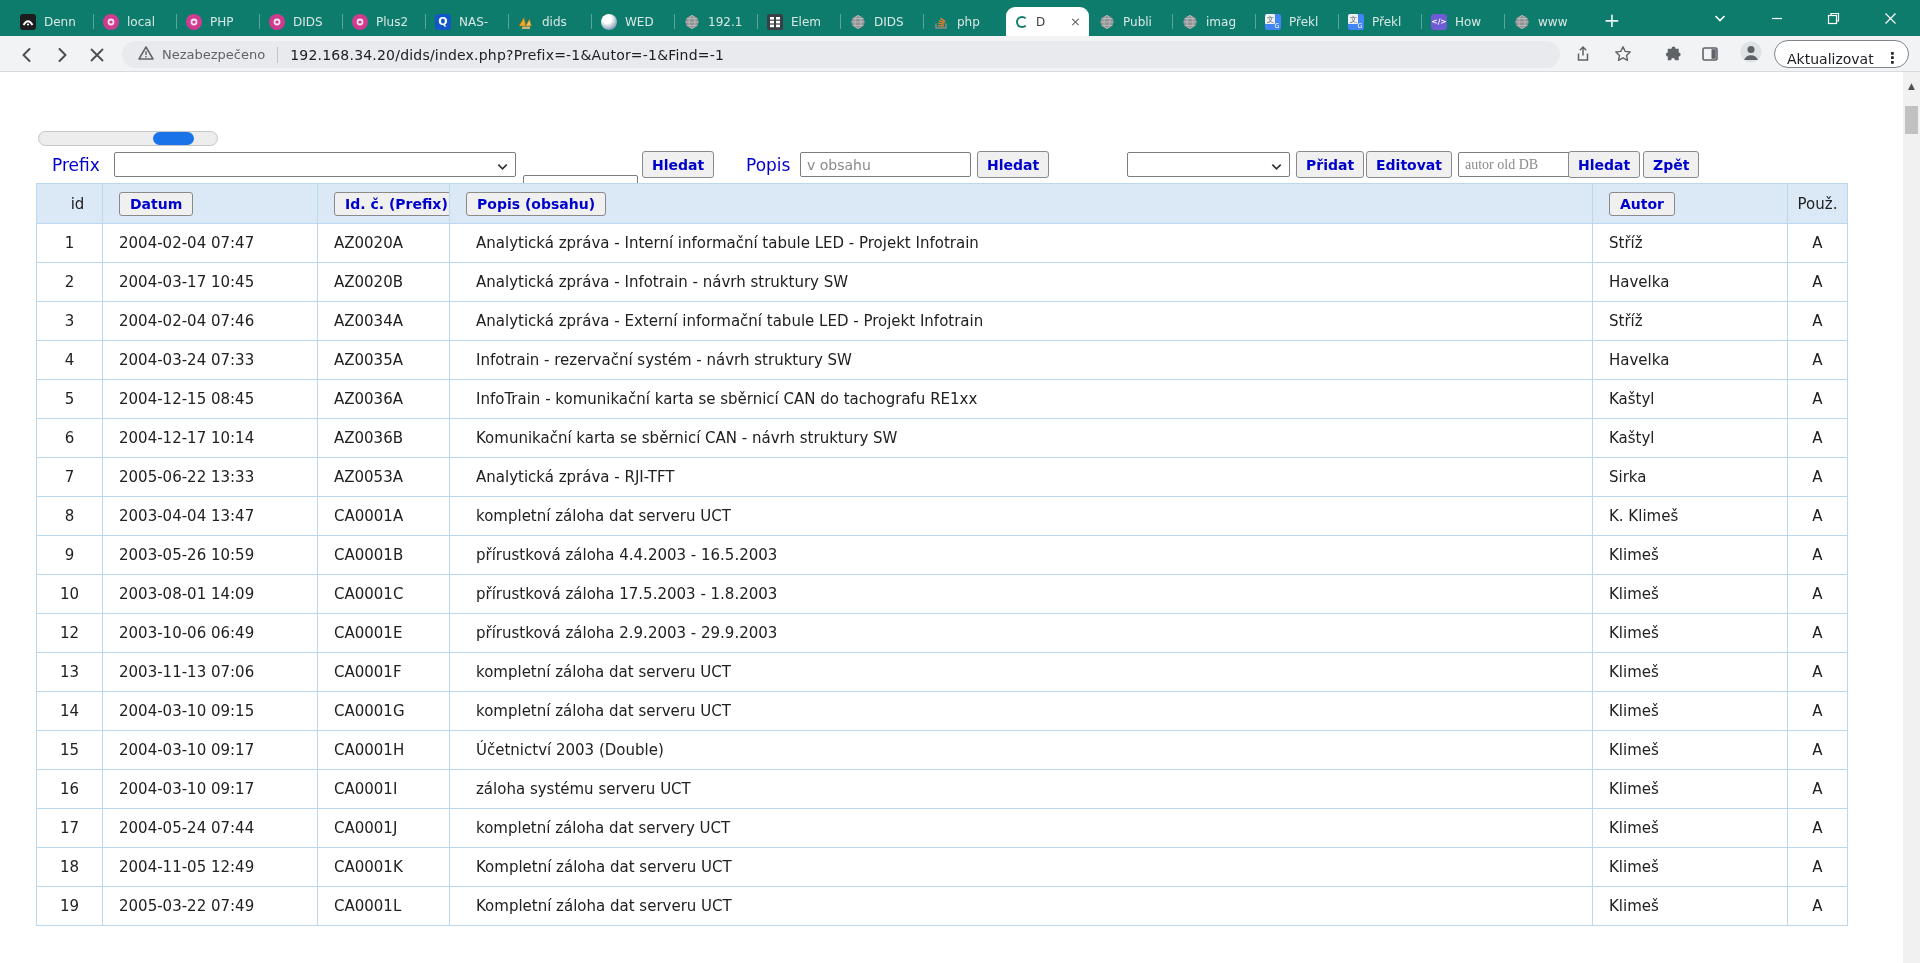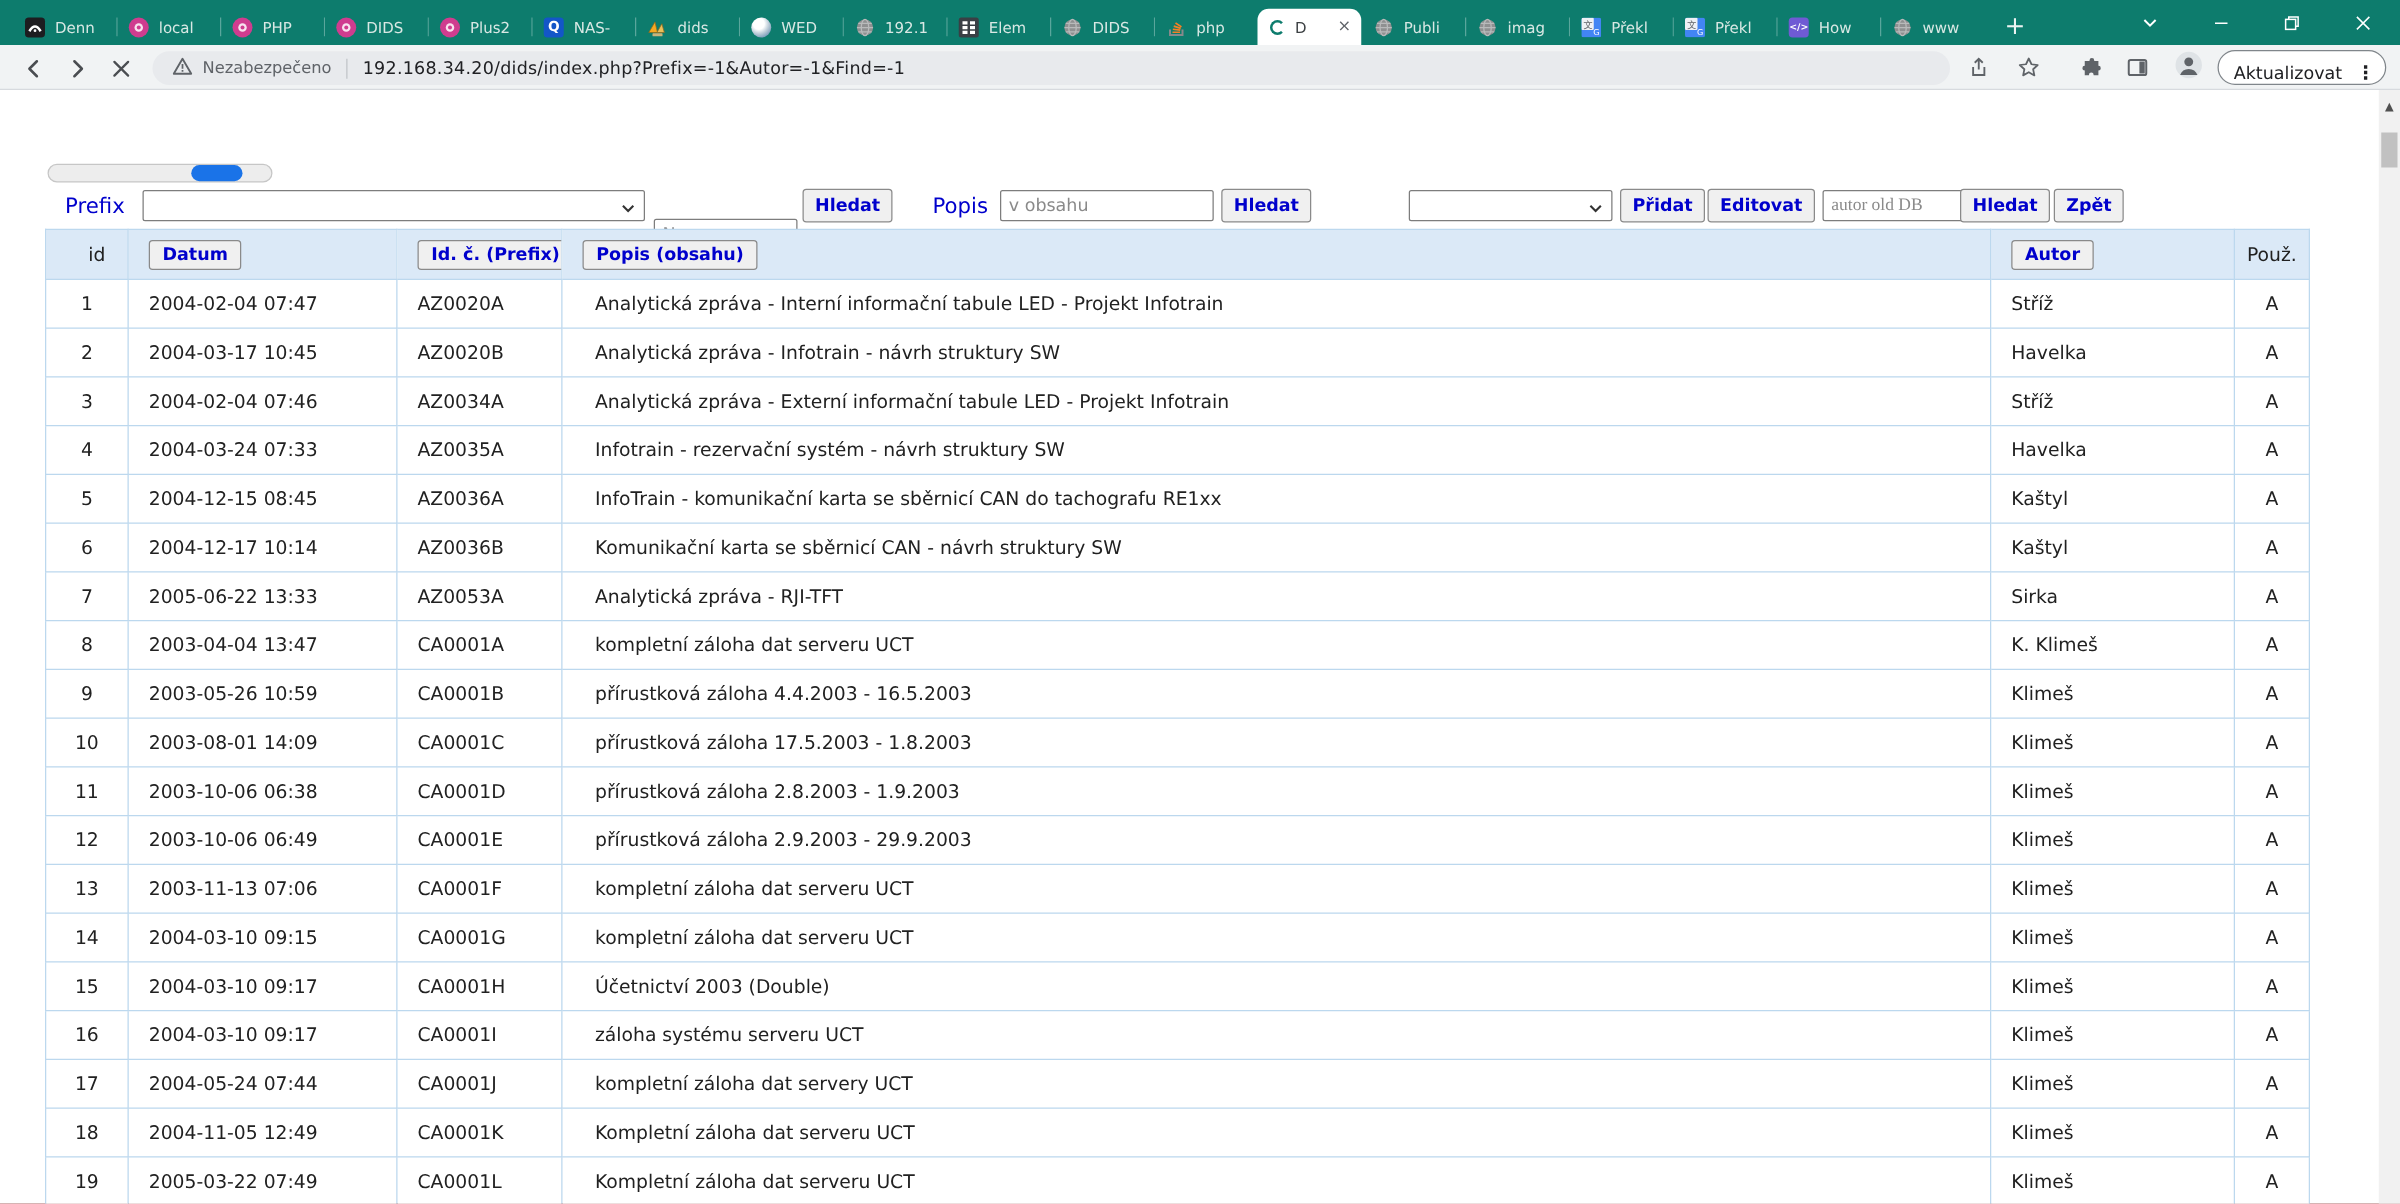--- a/index.html
+++ b/index.html
@@ -3,21 +3,21 @@
 <meta charset="utf-8">
 <style>
   :root{
     --teal:#0d7c6d; --tab-text:#d9e8e4; --toolbar-bg:#f1f3f4; --omnibox-bg:#e8eaed;
     --chrome-icon:#5f6368; --link-blue:#0000cc; --accent-blue:#1a73e8;
     --table-border:#bcd8ee; --header-bg:#dbe9f7; --row-text:#212121;
   }
   *{margin:0;padding:0;box-sizing:border-box}
   html,body{width:1920px;height:963px;overflow:hidden;background:#fff;
     font-family:"DejaVu Sans","Liberation Sans",sans-serif}
-  .screen{position:absolute;inset:0;width:1920px;height:963px;overflow:hidden;background:#7f1d1d}
+  .screen{position:absolute;inset:0;width:1920px;height:963px;overflow:hidden;background:#eab308}
 
   
   .tabstrip{position:absolute;left:0;top:0;width:1920px;height:36px;background:var(--teal)}
   .tabs{position:absolute;left:10px;top:7px;height:29px;display:flex}
   .tab{width:83px;height:29px;display:flex;align-items:center;gap:8px;padding-left:10px;
     overflow:hidden;position:relative;color:var(--tab-text);font-size:12px;white-space:nowrap;cursor:default}
   .tab .sep{position:absolute;left:0;top:7px;width:1px;height:15px;background:rgba(255,255,255,.32)}
   .tab.active{background:#fff;border-radius:9px 9px 0 0;color:#3c4043}
   .fav{width:16px;height:16px;flex:0 0 16px;display:flex;align-items:center;justify-content:center;overflow:hidden}
   .fav svg{width:16px;height:16px;display:block}
@@ -483,28 +483,20 @@
           </tr>
           <tr>
             <td class="col-id">10</td>
             <td class="col-datum">2003-08-01 14:09</td>
             <td class="col-prefix">CA0001C</td>
             <td class="col-popis">přírustková záloha 17.5.2003 - 1.8.2003</td>
             <td class="col-autor">Klimeš</td>
             <td class="col-pouz">A</td>
           </tr>
           <tr>
-            <td class="col-id">11</td>
-            <td class="col-datum">2003-10-06 06:38</td>
-            <td class="col-prefix">CA0001D</td>
-            <td class="col-popis">přírustková záloha 2.8.2003 - 1.9.2003</td>
-            <td class="col-autor">Klimeš</td>
-            <td class="col-pouz">A</td>
-          </tr>
-          <tr>
             <td class="col-id">12</td>
             <td class="col-datum">2003-10-06 06:49</td>
             <td class="col-prefix">CA0001E</td>
             <td class="col-popis">přírustková záloha 2.9.2003 - 29.9.2003</td>
             <td class="col-autor">Klimeš</td>
             <td class="col-pouz">A</td>
           </tr>
           <tr>
             <td class="col-id">13</td>
             <td class="col-datum">2003-11-13 07:06</td>

